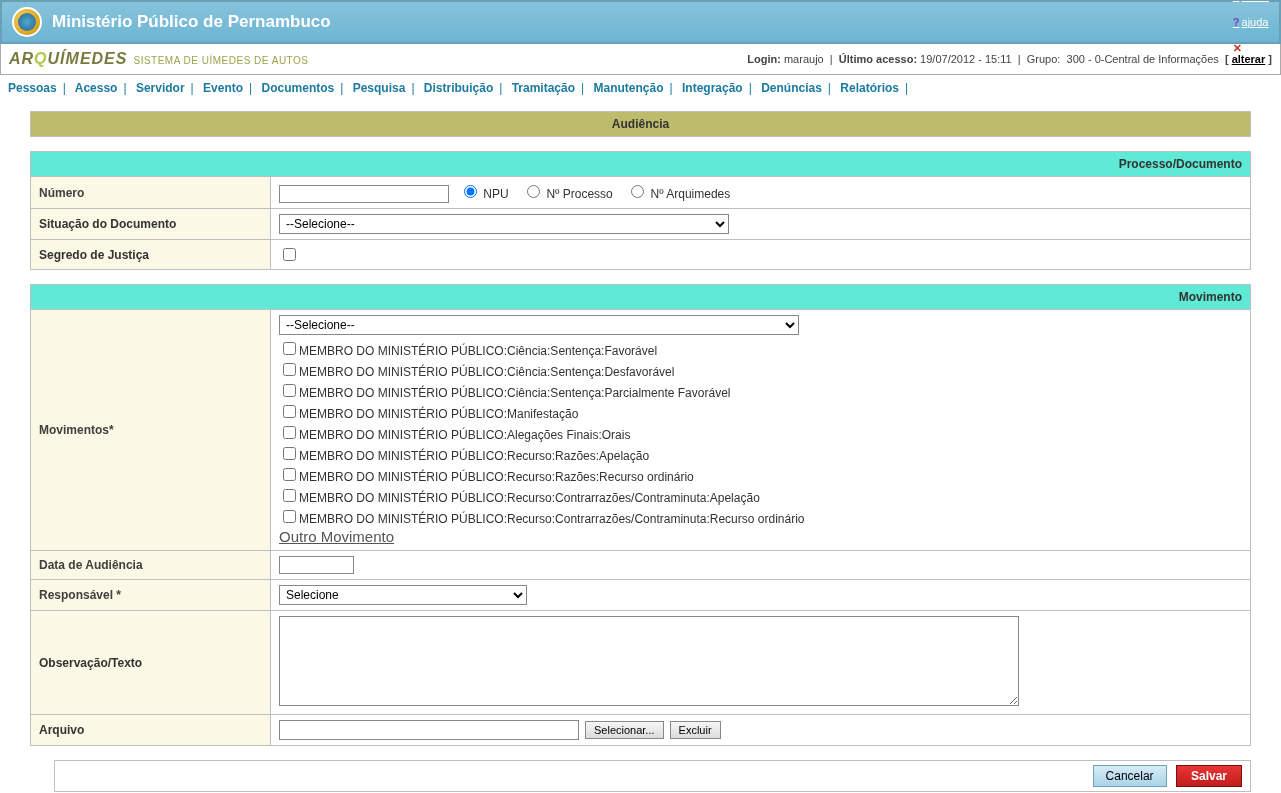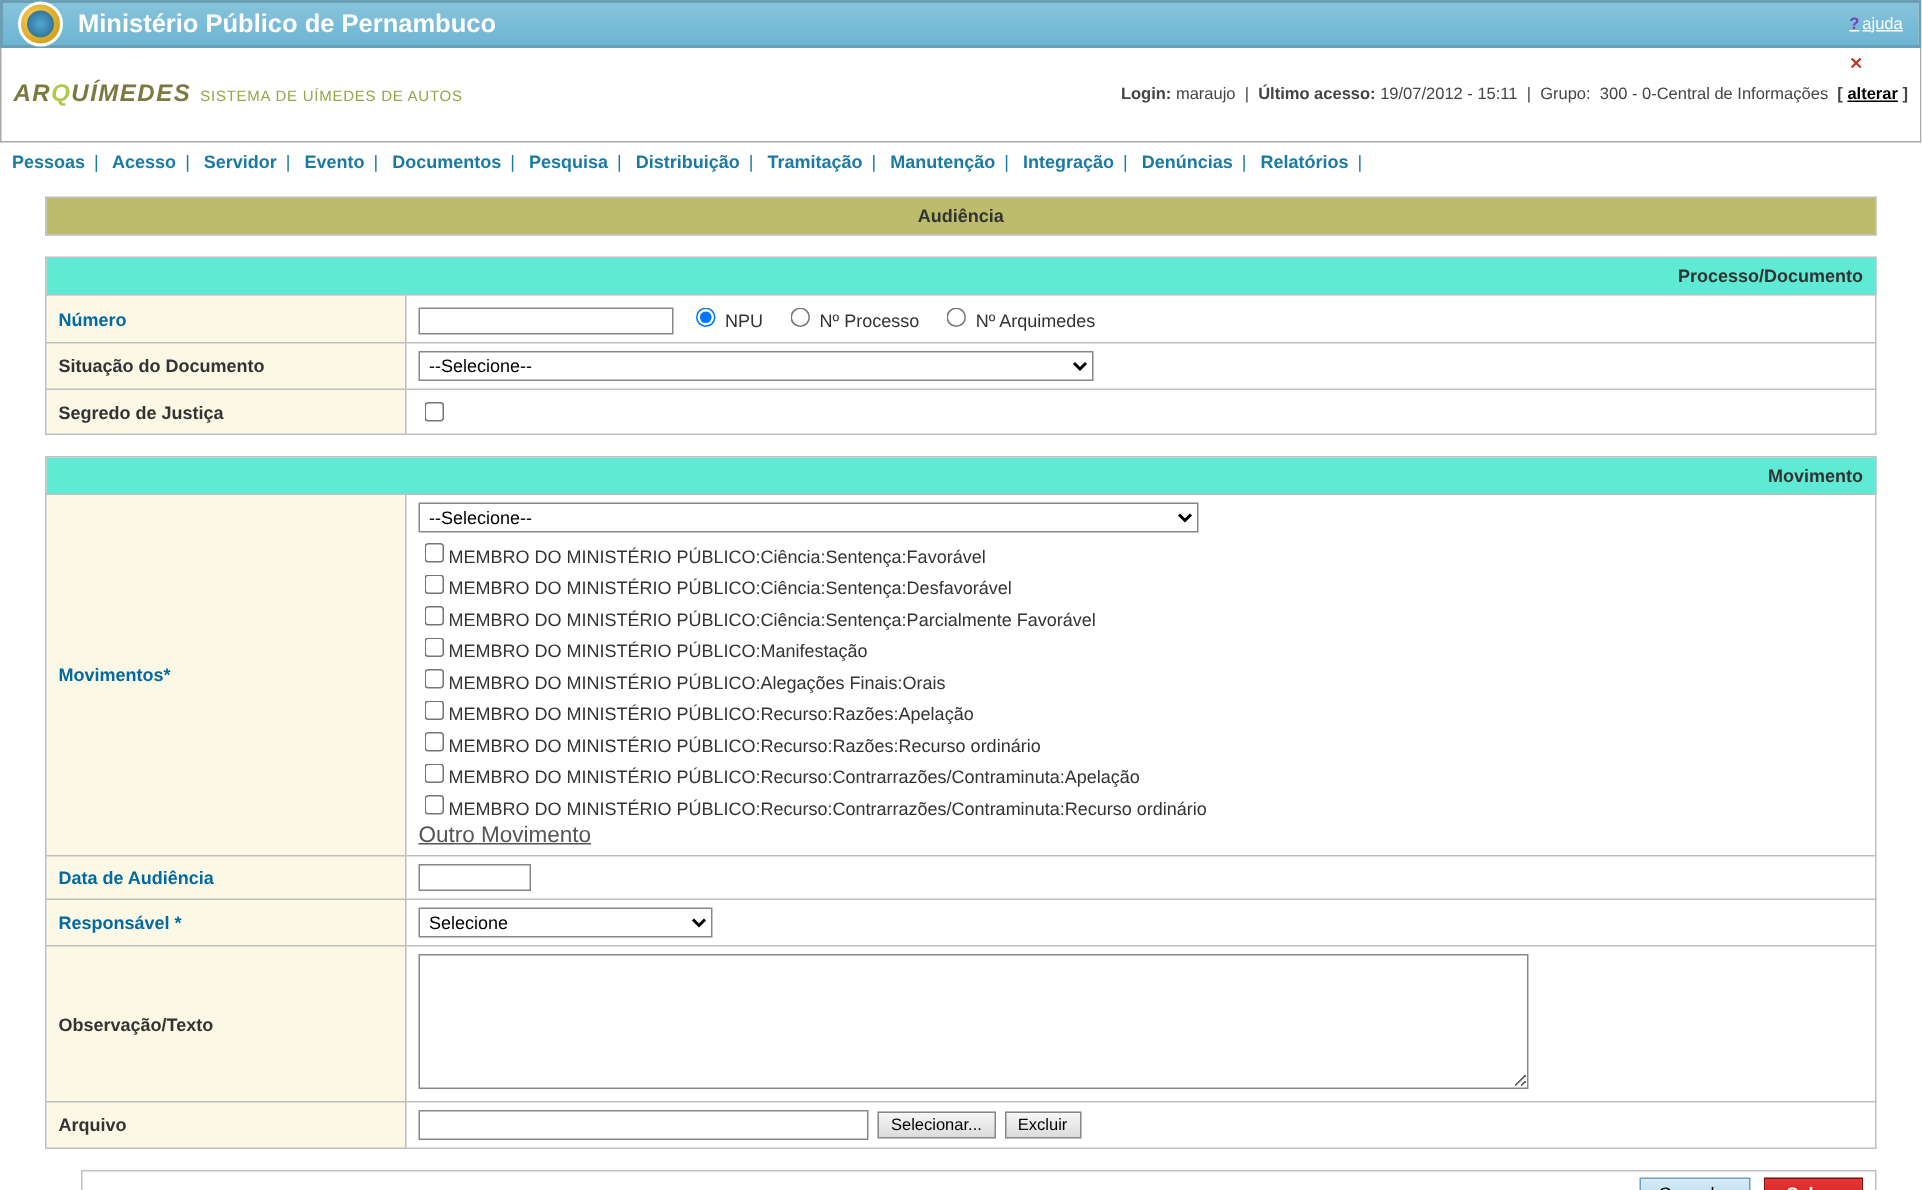--- a/index.html
+++ b/index.html
@@ -10,21 +10,21 @@
     color: #333;
     background: #fff;
   }
   .header-bar {
     background: linear-gradient(#87c3db, #6cb5d3);
     border: 2px solid #6a9fb5;
     display: flex;
     align-items: center;
     justify-content: space-between;
     padding: 4px 10px;
-    height: 32px;
+    height: 44px;
   }
   .header-left { display: flex; align-items: center; gap: 10px; }
   .logo-circle {
     width: 30px; height: 30px; border-radius: 50%;
     background: radial-gradient(circle at 40% 40%, #ffd966, #c68a00);
     border: 2px solid #fff;
     position: relative;
   }
   .logo-circle::after {
     content:""; position:absolute; inset:4px; border-radius:50%;
@@ -37,21 +37,21 @@
   .hl-home .hl-prefix { color:#e74c3c; }
   .hl-ajuda .hl-prefix { color:#7a3fb5; }
   .hl-sair .hl-prefix { color:#c0392b; }
 
   .subheader {
     border:1px solid #aaa;
     border-top:none;
     display:flex;
     justify-content:space-between;
     align-items:center;
-    padding:22px 8px;
+    padding:6px 8px;
     font-size:11px;
   }
   .brand { display:flex; align-items:baseline; gap:6px; }
   .brand-main { font-style:italic; font-weight:bold; font-size:16px; color:#7a7a40; letter-spacing:1px; }
   .brand-main .accent { color:#b0c94a; }
   .brand-sub { font-size:10px; color:#9aa34a; letter-spacing:0.5px; }
   .login-info { color:#444; }
   .login-info b { font-weight:bold; }
   .alterar-link { color:#000; font-weight:bold; text-decoration:underline; }
   .brackets { font-weight:bold; }
@@ -83,21 +83,21 @@
     background:#5eead4;
     text-align:right;
     font-weight:bold;
     padding:5px;
   }
   .label-cell {
     background:#fbf8e6;
     font-weight:bold;
     width:240px;
   }
-  .label-required { color:#0369a1;margin-top:16px; }
+  .label-required { color:#404040;margin-top:16px; }
   .input-cell { background:#fff; }
   select, input[type=text], textarea {
     font-family:inherit; font-size:12px; border:1px solid #888;
     padding:1px 2px; background:#fff;
   }
   textarea { width:740px; height:90px; resize:both; }
   .radio-group label { margin-right:10px; }
   .movimentos-list { display:flex; flex-direction:column; gap:2px; margin-top:4px; }
   .movimentos-list label { font-size:12px; }
   .outro-mov { font-size:15px; text-decoration:underline; color:#555; cursor:pointer; margin-top:2px; display:inline-block; }
@@ -236,21 +236,21 @@
         <span class="outro-mov">Outro Movimento</span>
       </td>
     </tr>
     <tr>
       <td class="label-cell label-required">Data de Audiência</td>
       <td class="input-cell"><input type="text" style="width: 75px;"></td>
     </tr>
     <tr>
       <td class="label-cell label-required">Responsável *</td>
       <td class="input-cell">
-        <select style="width:196px">
+        <select style="width:248px">
           <option>Selecione</option>
         </select>
       </td>
     </tr>
     <tr>
       <td class="label-cell">Observação/Texto</td>
       <td class="input-cell"><textarea style=""></textarea></td>
     </tr>
     <tr>
       <td class="label-cell">Arquivo</td>

